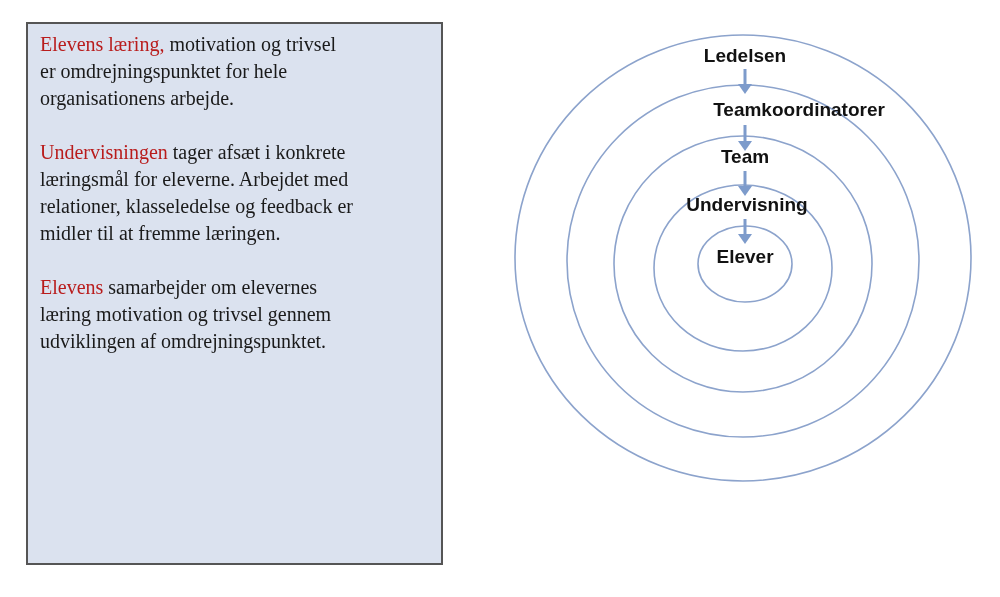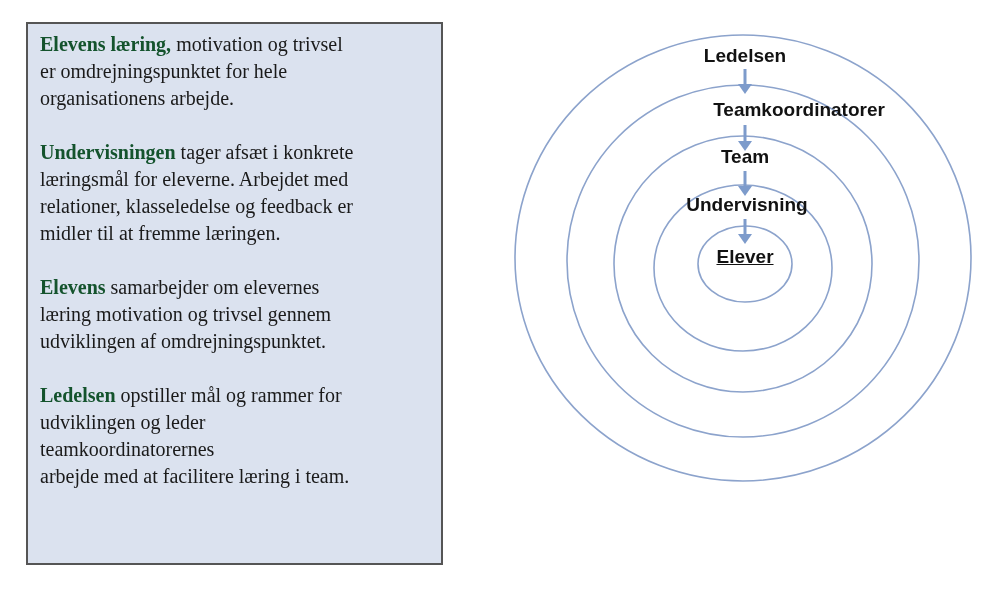--- a/index.html
+++ b/index.html
@@ -24,21 +24,21 @@
     border: 2px solid #555555;
     padding: 7px 10px 0 12px;
     color: #1a1a1a;
   }
   .textbox p {
     margin: 0 0 27px 0;
     font-size: 20px;
     line-height: 27px;
     white-space: pre-line;
   }
-  .textbox p b { font-weight: bold; color: #14532d; }
+  .textbox p b { font-weight: normal; color: #b91c1c; }
 
   
   .diagram-svg {
     position: absolute;
     left: 0;
     top: 0;
     width: 1000px;
     height: 597px;
   }
   .ring-label {
@@ -61,24 +61,20 @@
     <p><b>Elevens læring,</b><span> motivation og trivsel
 er omdrejningspunktet for hele
 organisationens arbejde.</span></p>
     <p><b>Undervisningen</b><span> tager afsæt i konkrete
 læringsmål for eleverne. Arbejdet med
 relationer, klasseledelse og feedback er
 midler til at fremme læringen.</span></p>
     <p><b>Elevens</b><span> samarbejder om elevernes
 læring motivation og trivsel gennem
 udviklingen af omdrejningspunktet.</span></p>
-    <p><b>Ledelsen</b><span> opstiller mål og rammer for
-udviklingen og leder
-teamkoordinatorernes
-arbejde med at facilitere læring i team.</span></p>
   </div>
 
   <svg class="diagram-svg" viewBox="0 0 1000 597" xmlns="http://www.w3.org/2000/svg">
     <g fill="none" stroke-width="1.6">
       <ellipse cx="743" cy="258" rx="228" ry="223" stroke="#8CA3CC"></ellipse>
       <ellipse cx="743" cy="261" rx="176" ry="176" stroke="#8CA3CC"></ellipse>
       <ellipse cx="743" cy="264" rx="129" ry="128" stroke="#8CA3CC"></ellipse>
       <ellipse cx="743" cy="268" rx="89" ry="83" stroke="#8CA3CC"></ellipse>
       <ellipse cx="745" cy="264" rx="47" ry="38" stroke="#8CA3CC"></ellipse>
     </g>
@@ -98,15 +94,15 @@
     <g>
       <line x1="745" y1="219" x2="745" y2="235" stroke-width="3" stroke="#7D9BCB"></line>
       <polygon points="738,234 752,234 745,244" fill="#7D9BCB"></polygon>
     </g>
   </svg>
 
   <div class="ring-label" style="left:745px; top:46px;">Ledelsen</div>
   <div class="ring-label" style="left:767px; top:100px;margin-left:32px;">Teamkoordinatorer</div>
   <div class="ring-label" style="left:745px; top:147px;">Team</div>
   <div class="ring-label" style="left:747px; top:195px;text-align:right;">Undervisning</div>
-  <div class="ring-label" style="left:745px; top:247px;text-decoration:underline;">Elever</div>
+  <div class="ring-label" style="left:745px; top:247px;">Elever</div>
 
 </div>
 
 </body></html>

